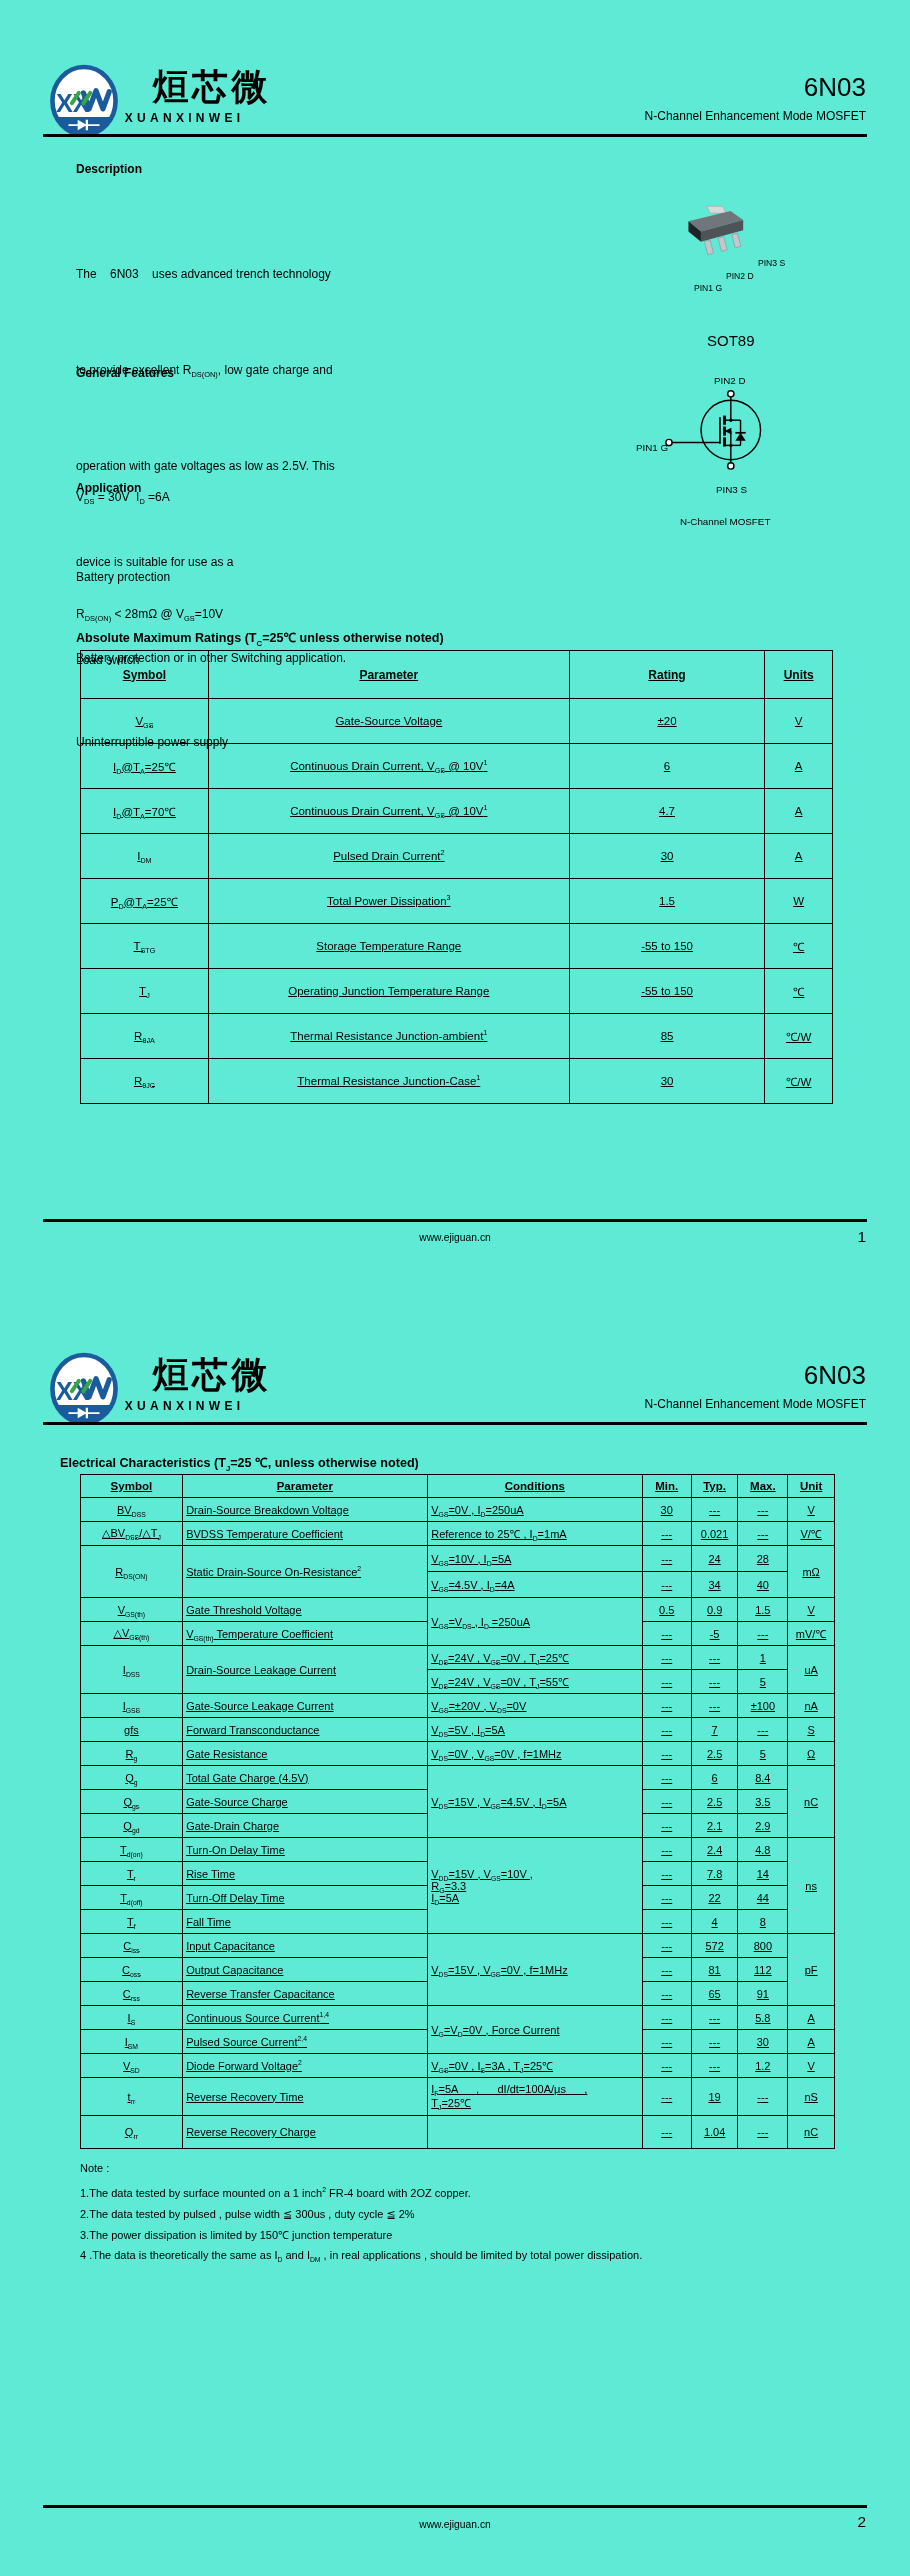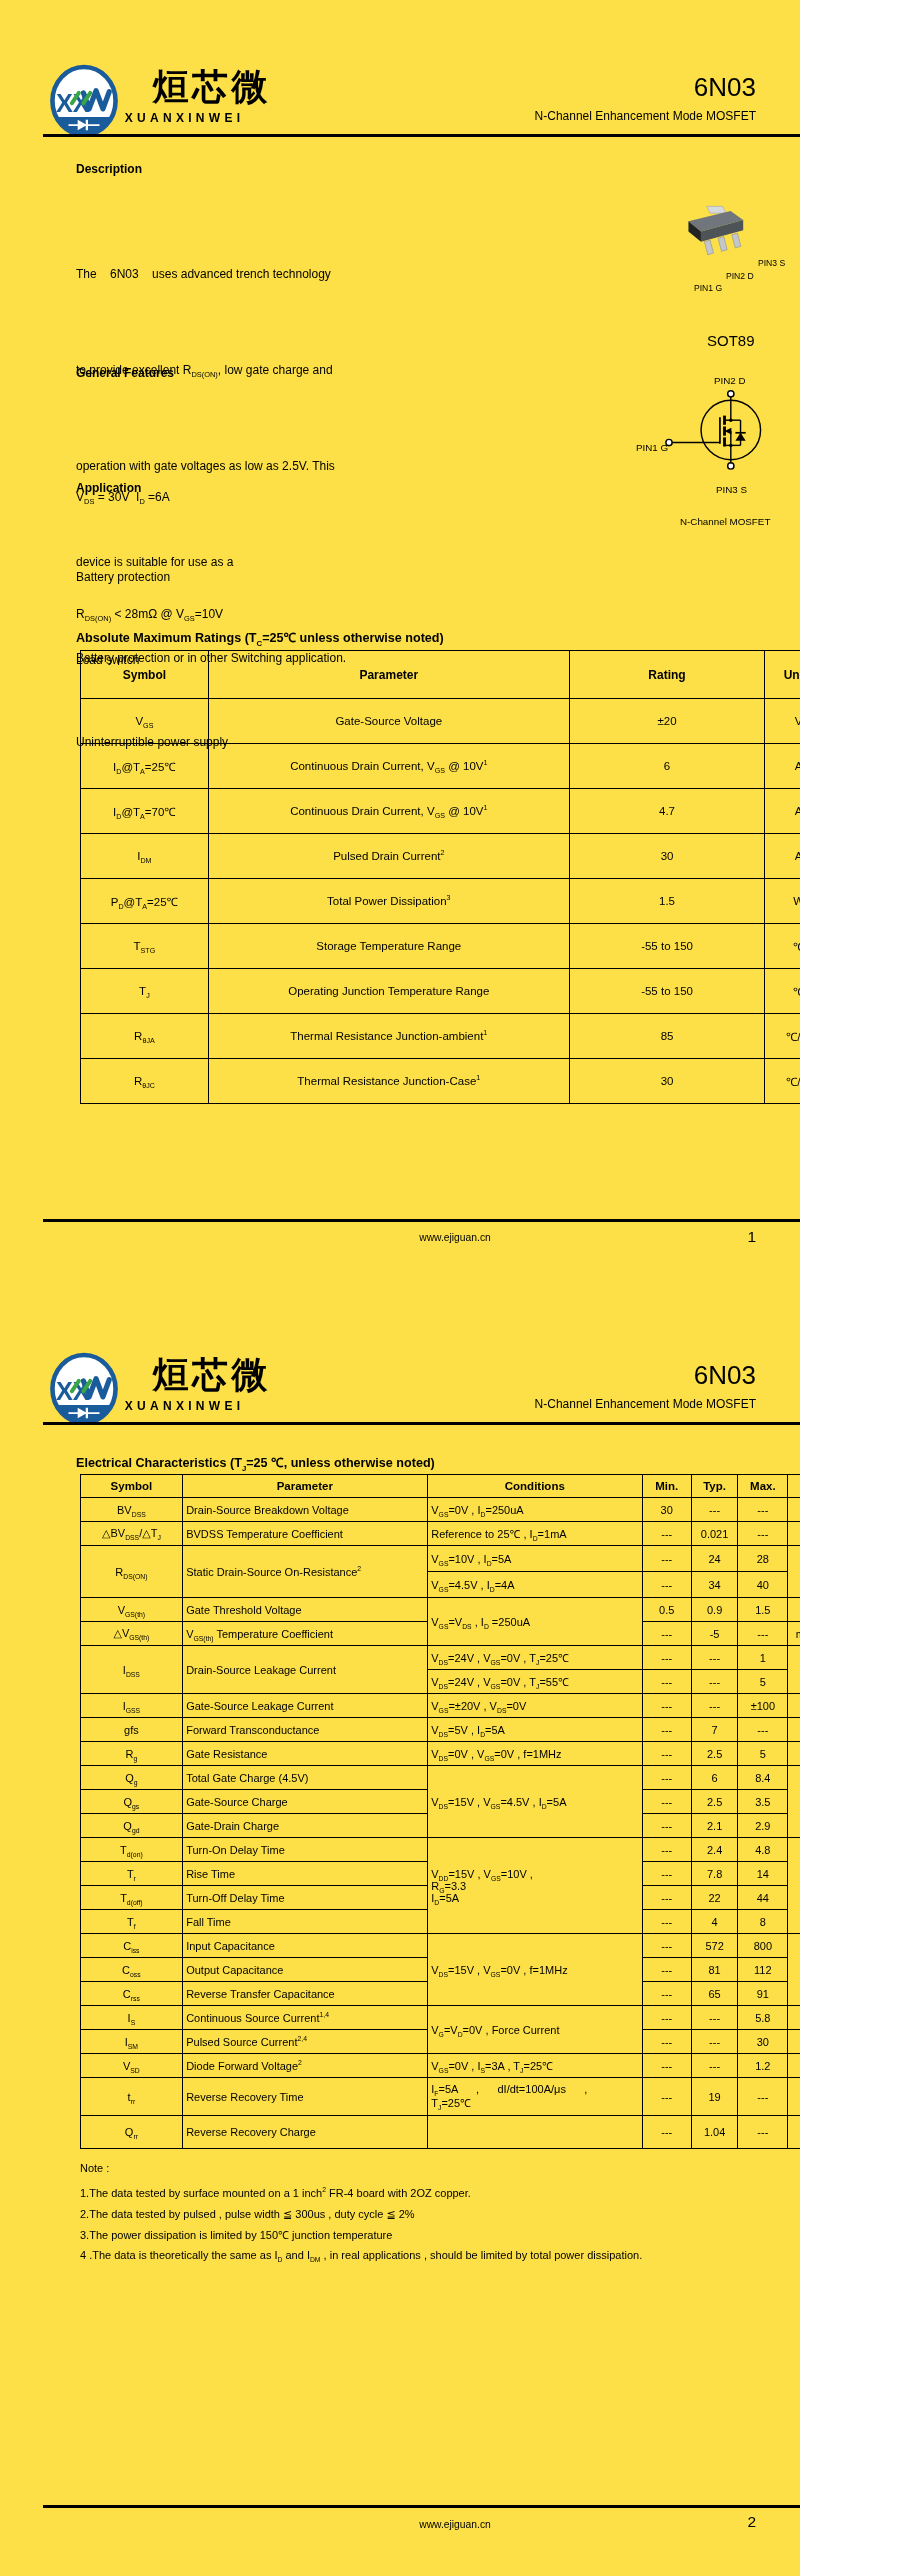--- a/index.html
+++ b/index.html
@@ -1,31 +1,31 @@
 <!DOCTYPE html>
 <html style="font-size:9.2px"><head>
 <meta charset="utf-8">
 <style>
   html,body{margin:0;padding:0;background:#fff;}
   body{font-family:"Liberation Sans",sans-serif;color:#000;width:910px;}
-  .page{position:relative;width:800px;height:1288px;background:#fde047;overflow:hidden;}
+  .page{position:relative;width:910px;height:1288px;background:#5eead4;overflow:hidden;}
   .abs{position:absolute;}
   .rule{position:absolute;left:43px;width:824px;height:3.4px;background:#000;}
   
   .brand{position:absolute;left:49px;top:64px;display:flex;align-items:flex-start;}
   .brand-text{margin-left:5.7px;}
   .brand-cn{font-size:36px;font-weight:900;letter-spacing:3.4px;line-height:46px;margin-left:28px;}
   .brand-en{font-size:12px;font-weight:bold;letter-spacing:4.3px;margin-top:1.1px;}
   .prod{position:absolute;right:44px;top:72px;font-size:26px;text-align:right;}
   .prod-sub{position:absolute;right:44px;top:109px;font-size:12px;text-align:center;}
   
   .sec-title{position:absolute;font-size:12px;font-weight:bold;}
   .lines{position:absolute;font-size:12px;white-space:pre-wrap;}
   
-  table{border-collapse:collapse;table-layout:fixed;width:100%;}
+  table{border-collapse:collapse;table-layout:fixed;width:100%;text-decoration:underline;}
   .tbl-abs{position:absolute;left:80px;top:650px;width:753px;}
   .tbl-abs th,.tbl-abs td{border:1.1px solid #000;border-top-width:1.7px;border-bottom-width:1.7px;text-align:center;font-size:11.5px;padding:1.1px 4.6px;}
   .tbl-abs th{font-size:12px;}
   .tbl-abs tr{height:45px;}
   .tbl-abs tr.hd{height:48px;}
   .tbl-elec{position:absolute;left:80px;top:186px;width:755px;}
   .tbl-elec th,.tbl-elec td{border:1.1px solid #000;text-align:center;font-size:11px;padding:0.6px 3.4px;}
   .tbl-elec th{font-size:11.5px;border-bottom-width:1.7px;}
   .tbl-elec tr{height:24px;}
   .tbl-elec tr.hd{height:23px;}
@@ -238,21 +238,21 @@
     </svg>
     <div class="brand-text">
       <div class="brand-cn">烜芯微</div>
       <div class="brand-en">XUANXINWEI</div>
     </div>
   </div>
   <div class="prod">6N03</div>
   <div class="prod-sub">N-Channel Enhancement Mode MOSFET</div>
   <div class="rule" style="top:134px;"></div>
 
-  <div class="sec-title" style="left:76px;top:166px;font-size:12.6px;">Electrical Characteristics (T<sub>J</sub>=25 ℃, unless otherwise noted)</div>
+  <div class="sec-title" style="left:60px;top:166px;font-size:12.6px;">Electrical Characteristics (T<sub>J</sub>=25 ℃, unless otherwise noted)</div>
   <table class="tbl-elec">
     <colgroup>
         <col style="width:13.5%">
         <col style="width:32.5%">
         <col style="width:28.5%">
         <col style="width:6.5%">
         <col style="width:6.2%">
         <col style="width:6.6%">
         <col style="width:6.2%">
       </colgroup>

